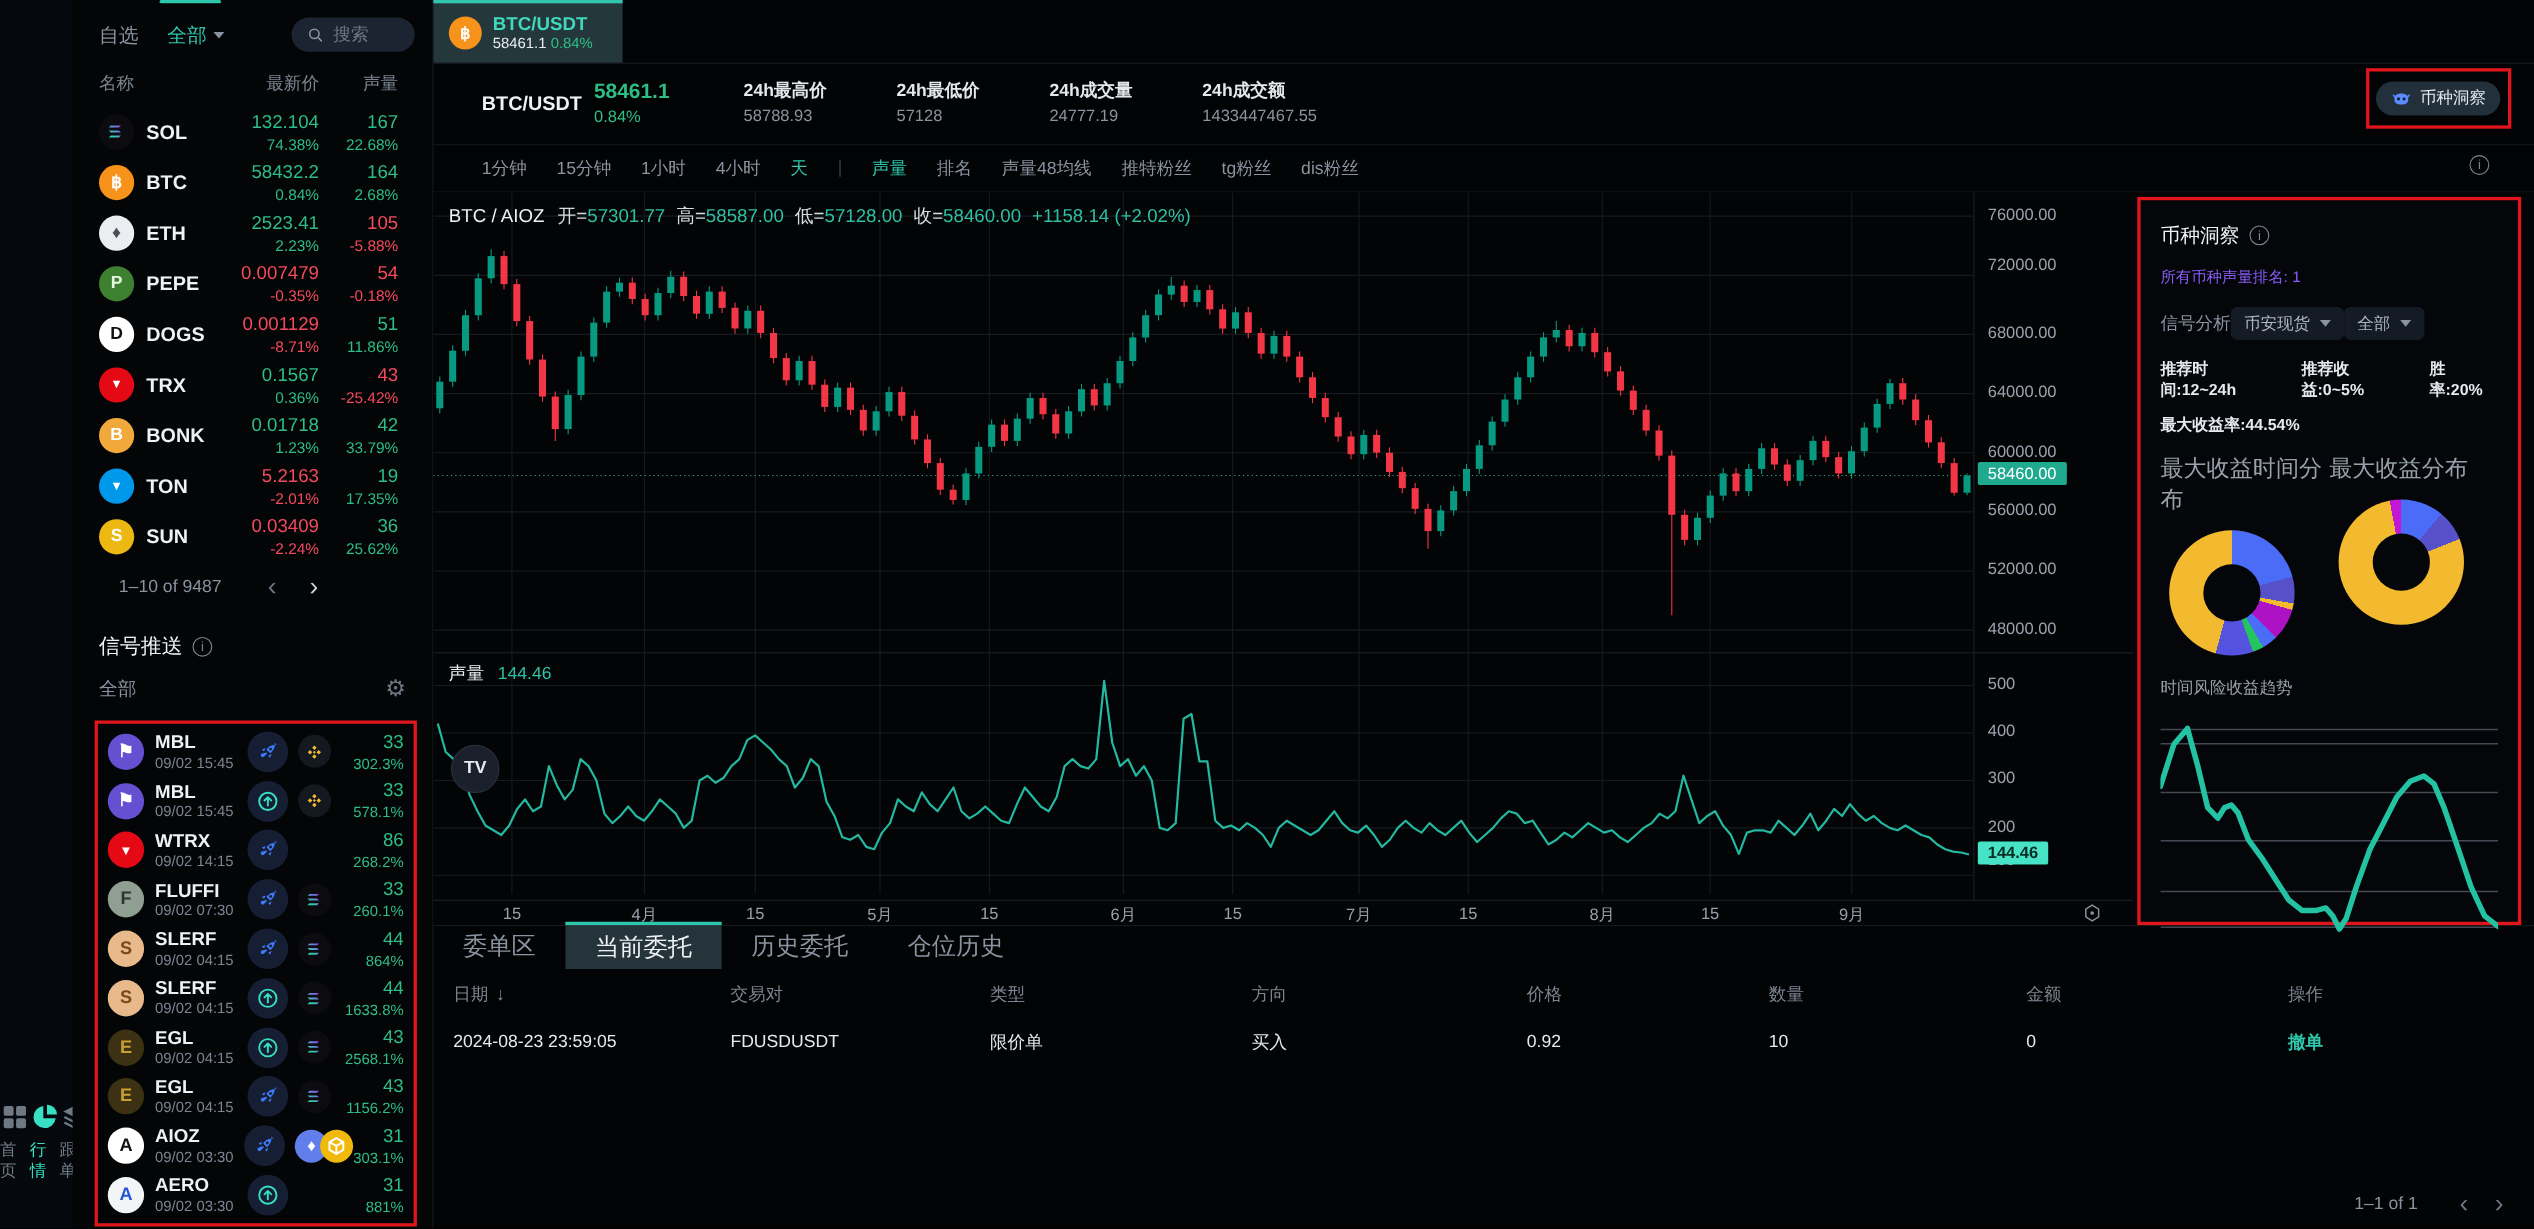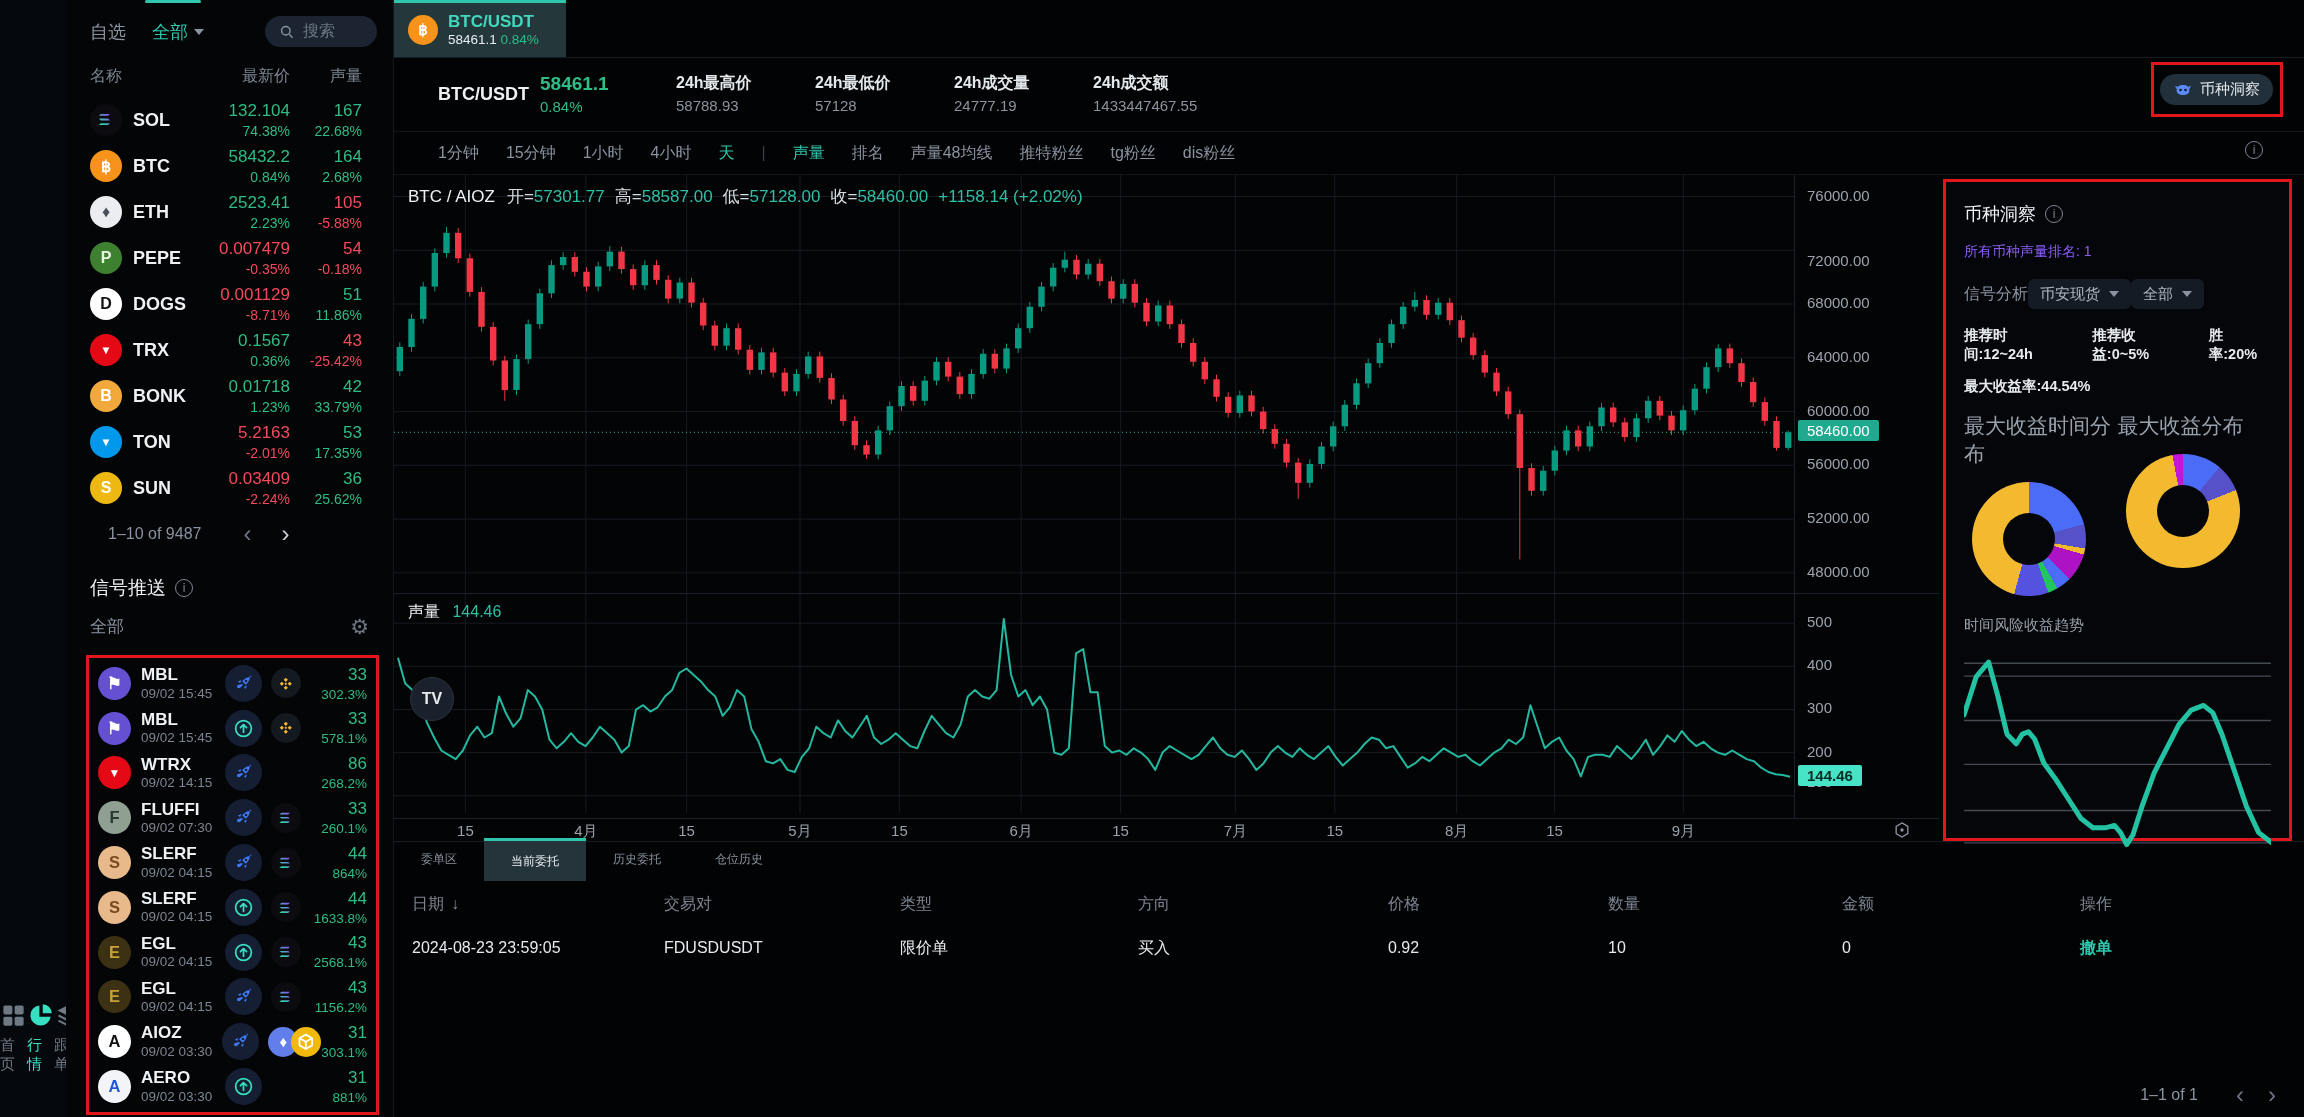--- a/index.html
+++ b/index.html
@@ -94,21 +94,21 @@
   .legend .g{color:#2fbfa4;margin-right:10px}
   .vol-legend{position:absolute;left:14px;top:427px;font-size:16px;color:#eef2f5}
   .vol-legend .g{color:#2fbfa4;margin-left:8px}
   .tv-logo{position:absolute;left:16px;top:502px;width:44px;height:44px;border-radius:50%;background:#1b212c;border:1px solid #2a323c;
            color:#e8ecef;display:flex;align-items:center;justify-content:center;font-weight:700;font-size:16px;cursor:pointer;box-sizing:border-box}
   .hex-ic{position:absolute;left:1498px;top:645px;color:#8a93a0;cursor:pointer}
   .hex-ic svg{width:20px;height:20px}
   
   .orders{position:absolute;top:838px;left:0;right:0;bottom:0}
   .ord-tabs{display:flex;height:43px;align-items:stretch}
-  .ord-tab{display:flex;align-items:center;padding:0 27px;color:#8a93a0;font-size:12px;cursor:pointer;box-sizing:border-box}
+  .ord-tab{display:flex;align-items:center;padding:0 27px;color:#8a93a0;font-size:22px;cursor:pointer;box-sizing:border-box}
   .ord-tab.active{background:#25333a;border-top:3px solid #2fc6ac;color:#eef2f5}
   .ord-head,.ord-row{display:grid;grid-template-columns:252px 236px 238px 250px 220px 234px 238px 1fr;padding-left:18px;align-items:center}
   .ord-head{height:46px;color:#7c8591;font-size:16px}
   .ord-head .sort{margin-left:7px;color:#7c8591}
   .ord-row{height:42px;color:#e6eaee;font-size:16px}
   .ord-action{color:#2fc6ac;cursor:pointer;font-weight:600}
   
   .right-col{position:absolute;left:1939px;top:0;width:365px;height:841px}
   .insight-btn{position:absolute;left:221px;top:74px;height:31px;border-radius:16px;background:#21303a;border:none;
                color:#e6eaee;font-size:15px;display:flex;align-items:center;gap:7px;padding:0 13px;cursor:pointer;
@@ -345,21 +345,21 @@
         <div class="wl-row">
           <span class="wl-sym">
             <span class="coin" style="height: 32px; width: 32px; background: rgb(0, 152, 234); color: rgb(255, 255, 255); font-size: 11.52px;">▼</span>
             <span>TON</span>
           </span>
           <span class="cellr down">
             <div class="v">5.2163</div>
             <div class="p">-2.01%</div>
           </span>
           <span class="cellr up">
-            <div class="v">53</div>
+            <div class="v">19</div>
             <div class="p">17.35%</div>
           </span>
         </div>
         <div class="wl-row">
           <span class="wl-sym">
             <span class="coin" style="height: 32px; width: 32px; background: rgb(237, 184, 18); color: rgb(255, 255, 255); font-size: 16px;">S</span>
             <span>SUN</span>
           </span>
           <span class="cellr down">
             <div class="v">0.03409</div>
@@ -1002,21 +1002,21 @@
             <line x1="1062.6" x2="1062.6" y1="0" y2="220" stroke="#161b23"></line>
             <line x1="1160.6" x2="1160.6" y1="0" y2="220" stroke="#161b23"></line>
             <line x1="1289.4" x2="1289.4" y1="0" y2="220" stroke="#161b23"></line>
             <polyline points="4.0,64.7 11.2,90.6 18.4,97.1 25.6,103.5 32.8,129.4 40.1,144.5 47.3,157.5 54.5,161.8 61.7,166.1 68.9,157.5 76.1,142.4 83.3,133.7 90.5,144.5 97.8,140.2 105.0,103.5 112.2,120.8 119.4,133.7 126.6,125.1 133.8,97.1 141.0,103.5 148.2,116.5 155.5,146.7 162.7,155.3 169.9,148.8 177.1,140.2 184.3,148.8 191.5,153.1 198.7,144.5 205.9,133.7 213.2,140.2 220.4,146.7 227.6,159.6 234.8,153.1 242.0,116.5 249.2,112.2 256.4,118.6 263.6,114.3 270.9,103.5 278.1,97.1 285.3,79.8 292.5,75.5 299.7,82.0 306.9,88.4 314.1,97.1 321.3,103.5 328.6,122.9 335.8,114.3 343.0,97.1 350.2,103.5 357.4,135.9 364.6,148.8 371.8,168.2 379.0,170.4 386.3,166.1 393.5,176.9 400.7,179.0 407.9,163.9 415.1,155.3 422.3,133.7 429.5,140.2 436.7,144.5 444.0,127.3 451.2,138.0 458.4,144.5 465.6,133.7 472.8,122.9 480.0,144.5 487.2,151.0 494.4,146.7 501.7,140.2 508.9,146.7 516.1,153.1 523.3,155.3 530.5,138.0 537.7,122.9 544.9,131.6 552.1,140.2 559.4,144.5 566.6,131.6 573.8,103.5 581.0,97.1 588.2,103.5 595.4,105.7 602.6,97.1 609.8,25.9 617.1,82.0 624.3,103.5 631.5,97.1 638.7,112.2 645.9,103.5 653.1,116.5 660.3,159.6 667.5,161.8 674.8,155.3 682.0,60.4 689.2,56.1 696.4,99.2 703.6,99.2 710.8,153.1 718.0,159.6 725.2,157.5 732.5,161.8 739.7,155.3 746.9,159.6 754.1,166.1 761.3,176.9 768.5,159.6 775.7,153.1 782.9,157.5 790.2,161.8 797.4,166.1 804.6,161.8 811.8,153.1 819.0,144.5 826.2,155.3 833.4,161.8 840.6,163.9 847.9,157.5 855.1,166.1 862.3,176.9 869.5,170.4 876.7,159.6 883.9,153.1 891.1,159.6 898.3,163.9 905.6,155.3 912.8,161.8 920.0,166.1 927.2,159.6 934.4,153.1 941.6,163.9 948.8,172.5 956.0,166.1 963.3,159.6 970.5,151.0 977.7,144.5 984.9,146.7 992.1,155.3 999.3,153.1 1006.5,163.9 1013.7,174.7 1021.0,170.4 1028.2,163.9 1035.4,168.2 1042.6,161.8 1049.8,155.3 1057.0,159.6 1064.2,163.9 1071.4,161.8 1078.7,168.2 1085.9,172.5 1093.1,166.1 1100.3,159.6 1107.5,155.3 1114.7,146.7 1121.9,151.0 1129.1,144.5 1136.4,112.2 1143.6,133.7 1150.8,155.3 1158.0,148.8 1165.2,144.5 1172.4,157.5 1179.6,166.1 1186.8,183.3 1194.1,163.9 1201.3,161.8 1208.5,161.8 1215.7,163.9 1222.9,153.1 1230.1,159.6 1237.3,166.1 1244.5,157.5 1251.8,146.7 1259.0,161.8 1266.2,153.1 1273.4,142.4 1280.6,148.8 1287.8,138.0 1295.0,146.7 1302.2,153.1 1309.5,148.8 1316.7,155.3 1323.9,159.6 1331.1,161.8 1338.3,157.5 1345.5,161.8 1352.7,166.1 1359.9,168.2 1367.2,174.7 1374.4,179.0 1381.6,181.2 1388.8,182.0 1396.0,183.8" fill="none" stroke="#25b8a0" stroke-width="2" stroke-linejoin="round"></polyline>
           </svg>
         </div>
       <div class="pane-sep" style="top:418px"></div>
       <div class="axis-v"></div>
       <div id="y-axis">
           <div class="y-lab" style="top: 11.5048px;">76000.00</div>
-          <div class="y-lab" style="top: 77px;">72000.00</div>
+          <div class="y-lab" style="top: 57px;">72000.00</div>
           <div class="y-lab" style="top: 119.029px;">68000.00</div>
           <div class="y-lab" style="top: 172.791px;">64000.00</div>
           <div class="y-lab" style="top: 226.553px;">60000.00</div>
           <div class="y-lab" style="top: 280.315px;">56000.00</div>
           <div class="y-lab" style="top: 334.077px;">52000.00</div>
           <div class="y-lab" style="top: 387.839px;">48000.00</div>
           <div class="badge price" style="top: 245.251px;">58460.00</div>
           <div class="y-lab" style="top: 438.196px;">500</div>
           <div class="y-lab" style="top: 481.333px;">400</div>
           <div class="y-lab" style="top: 524.471px;">300</div>

